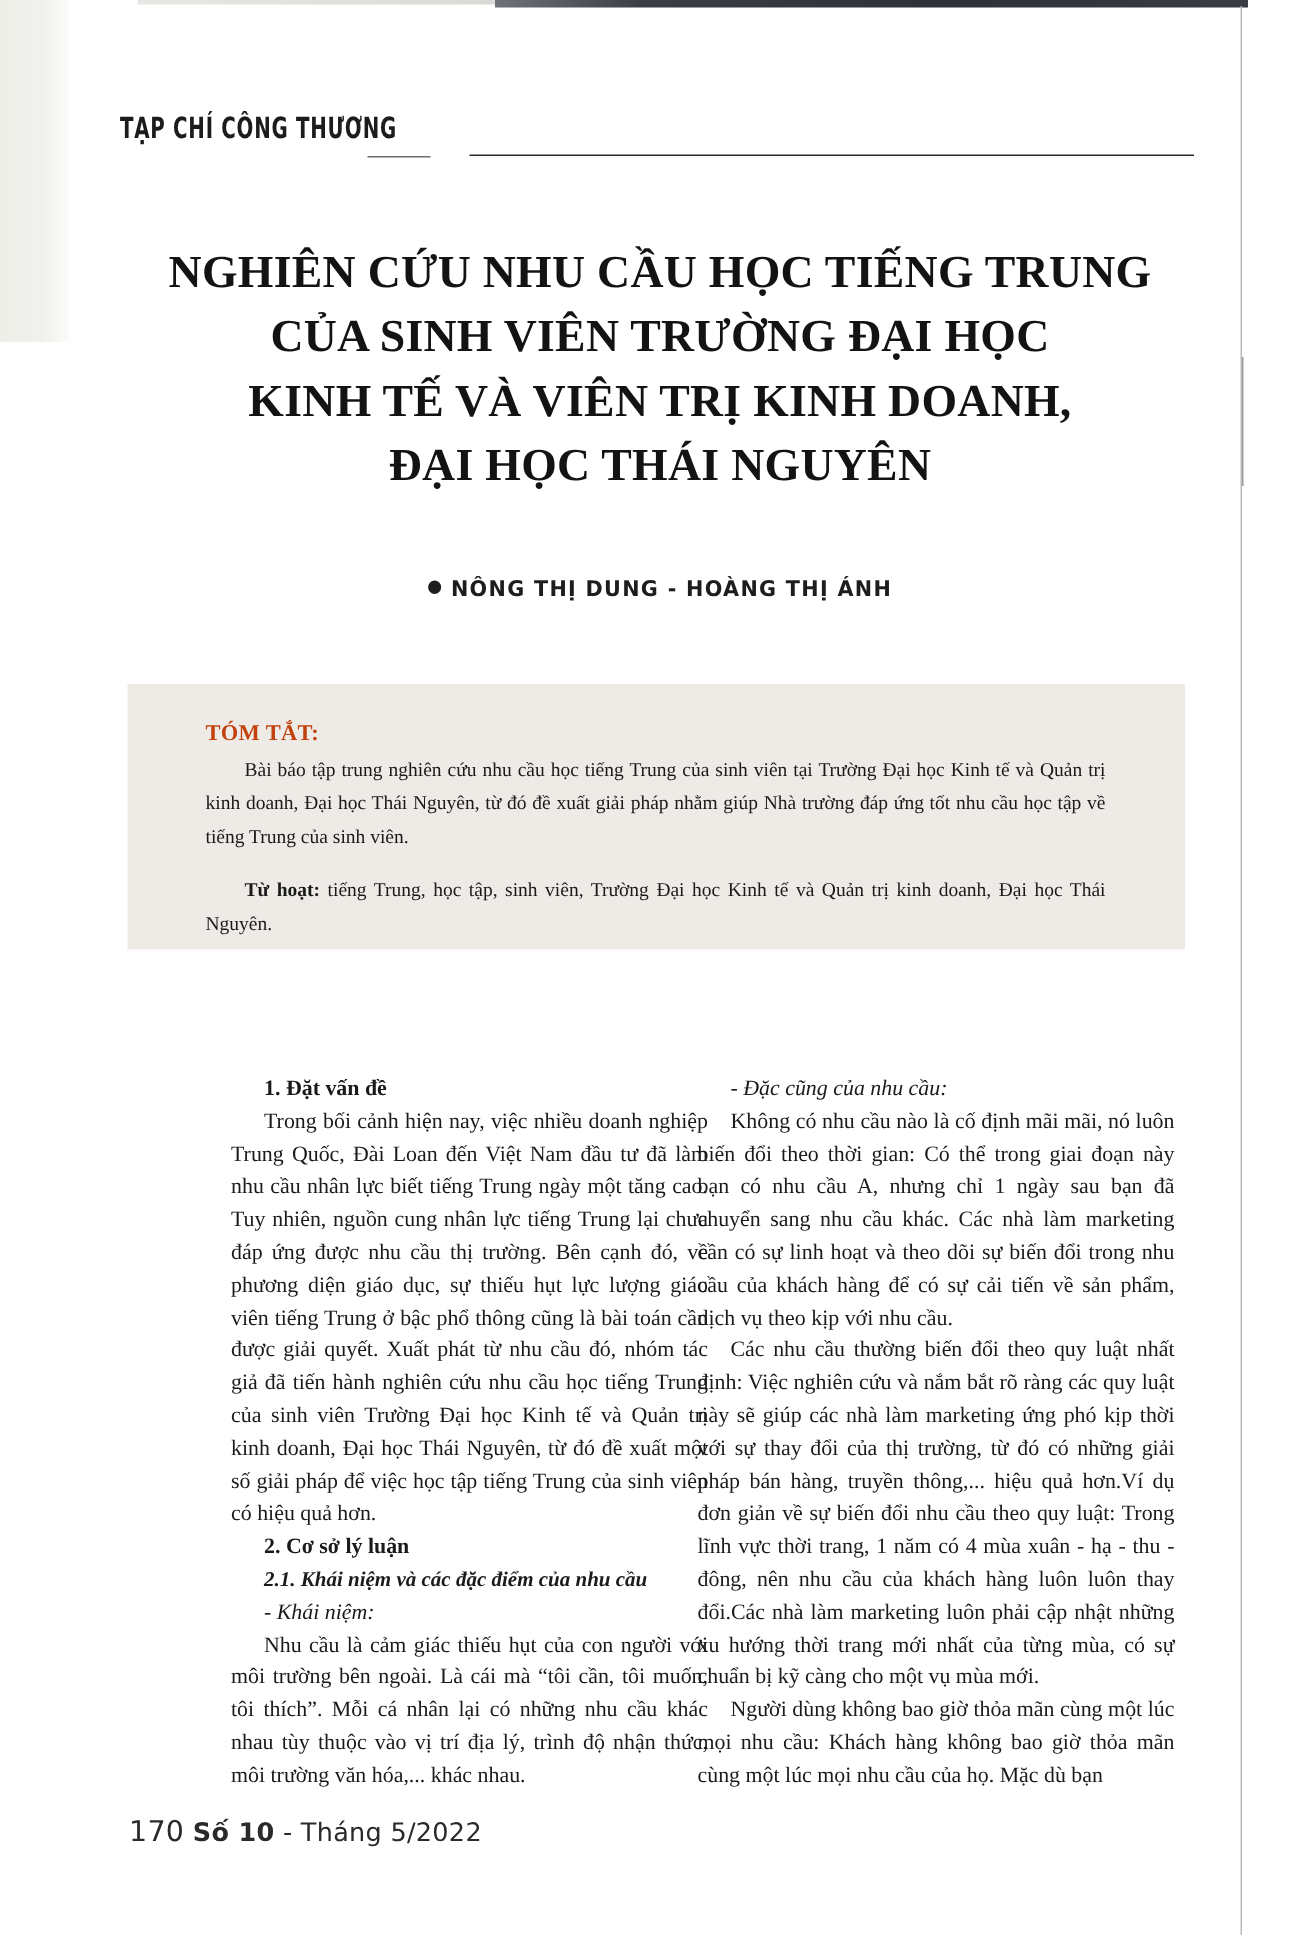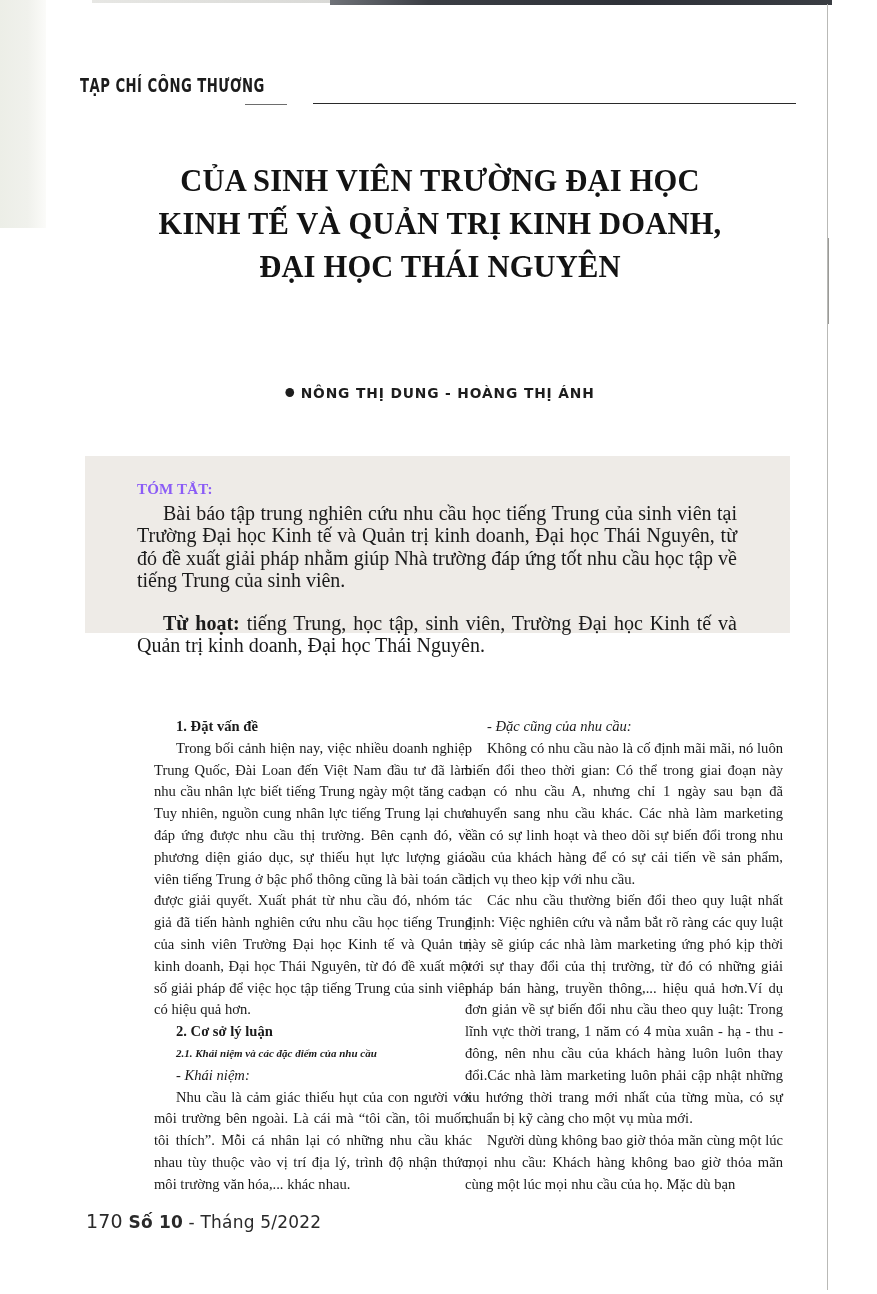--- a/index.html
+++ b/index.html
@@ -137,25 +137,25 @@
   }
   .abstract-inner {
     position: absolute;
     left: 52px; top: 23px;
     width: 600px;
   }
   .abstract-heading {
     font-weight: bold;
     font-size: 15px;
     line-height: 21px;
-    color: #8b5cf6;
+    color: #c2410c;
     letter-spacing: 0.2px;
   }
   .abstract-p {
-    font-size: 20px;
+    font-size: 13px;
     line-height: 22.4px;
     color: #1a1a1a;
     text-align: justify;
     text-indent: 26px;
     margin-top: 2px;
   }
   .abstract-p .kw { font-weight: bold; }
 
   
   .col {
@@ -179,21 +179,21 @@
     font-weight: bold;
     text-indent: 22px;
     font-size: 14.6px;
     line-height: 21.8px;
   }
   .h-sub {
     margin: 0;
     font-weight: bold;
     font-style: italic;
     text-indent: 22px;
-    font-size: 11px;
+    font-size: 14px;
     line-height: 21.8px;
   }
   .h-item {
     margin: 0;
     font-style: italic;
     text-indent: 22px;
     font-size: 14.6px;
     line-height: 21.8px;
   }
 
@@ -222,22 +222,23 @@
   <div class="scan-right-rule"></div>
   <div class="scan-right-rule b"></div>
 
   <div class="masthead">
     <div class="masthead-title">TẠP CHÍ CÔNG THƯƠNG</div>
     <div class="masthead-dash"></div>
     <div class="masthead-rule"></div>
   </div>
 
   <div class="doc-title">
+    <span class="tl">NGHIÊN CỨU NHU CẦU HỌC TIẾNG TRUNG</span>
     <span class="tl">CỦA SINH VIÊN TRƯỜNG ĐẠI HỌC</span>
-    <span class="tl">KINH TẾ VÀ QUẢN TRỊ KINH DOANH,</span>
+    <span class="tl">KINH TẾ VÀ VIÊN TRỊ KINH DOANH,</span>
     <span class="tl">ĐẠI HỌC THÁI NGUYÊN</span>
   </div>
 
   <div class="authors">
     <span class="bullet"></span><span>NÔNG THỊ DUNG - HOÀNG THỊ ÁNH</span>
   </div>
 
   <div class="abstract-box">
     <div class="abstract-inner">
       <div class="abstract-heading">TÓM TẮT:</div>

